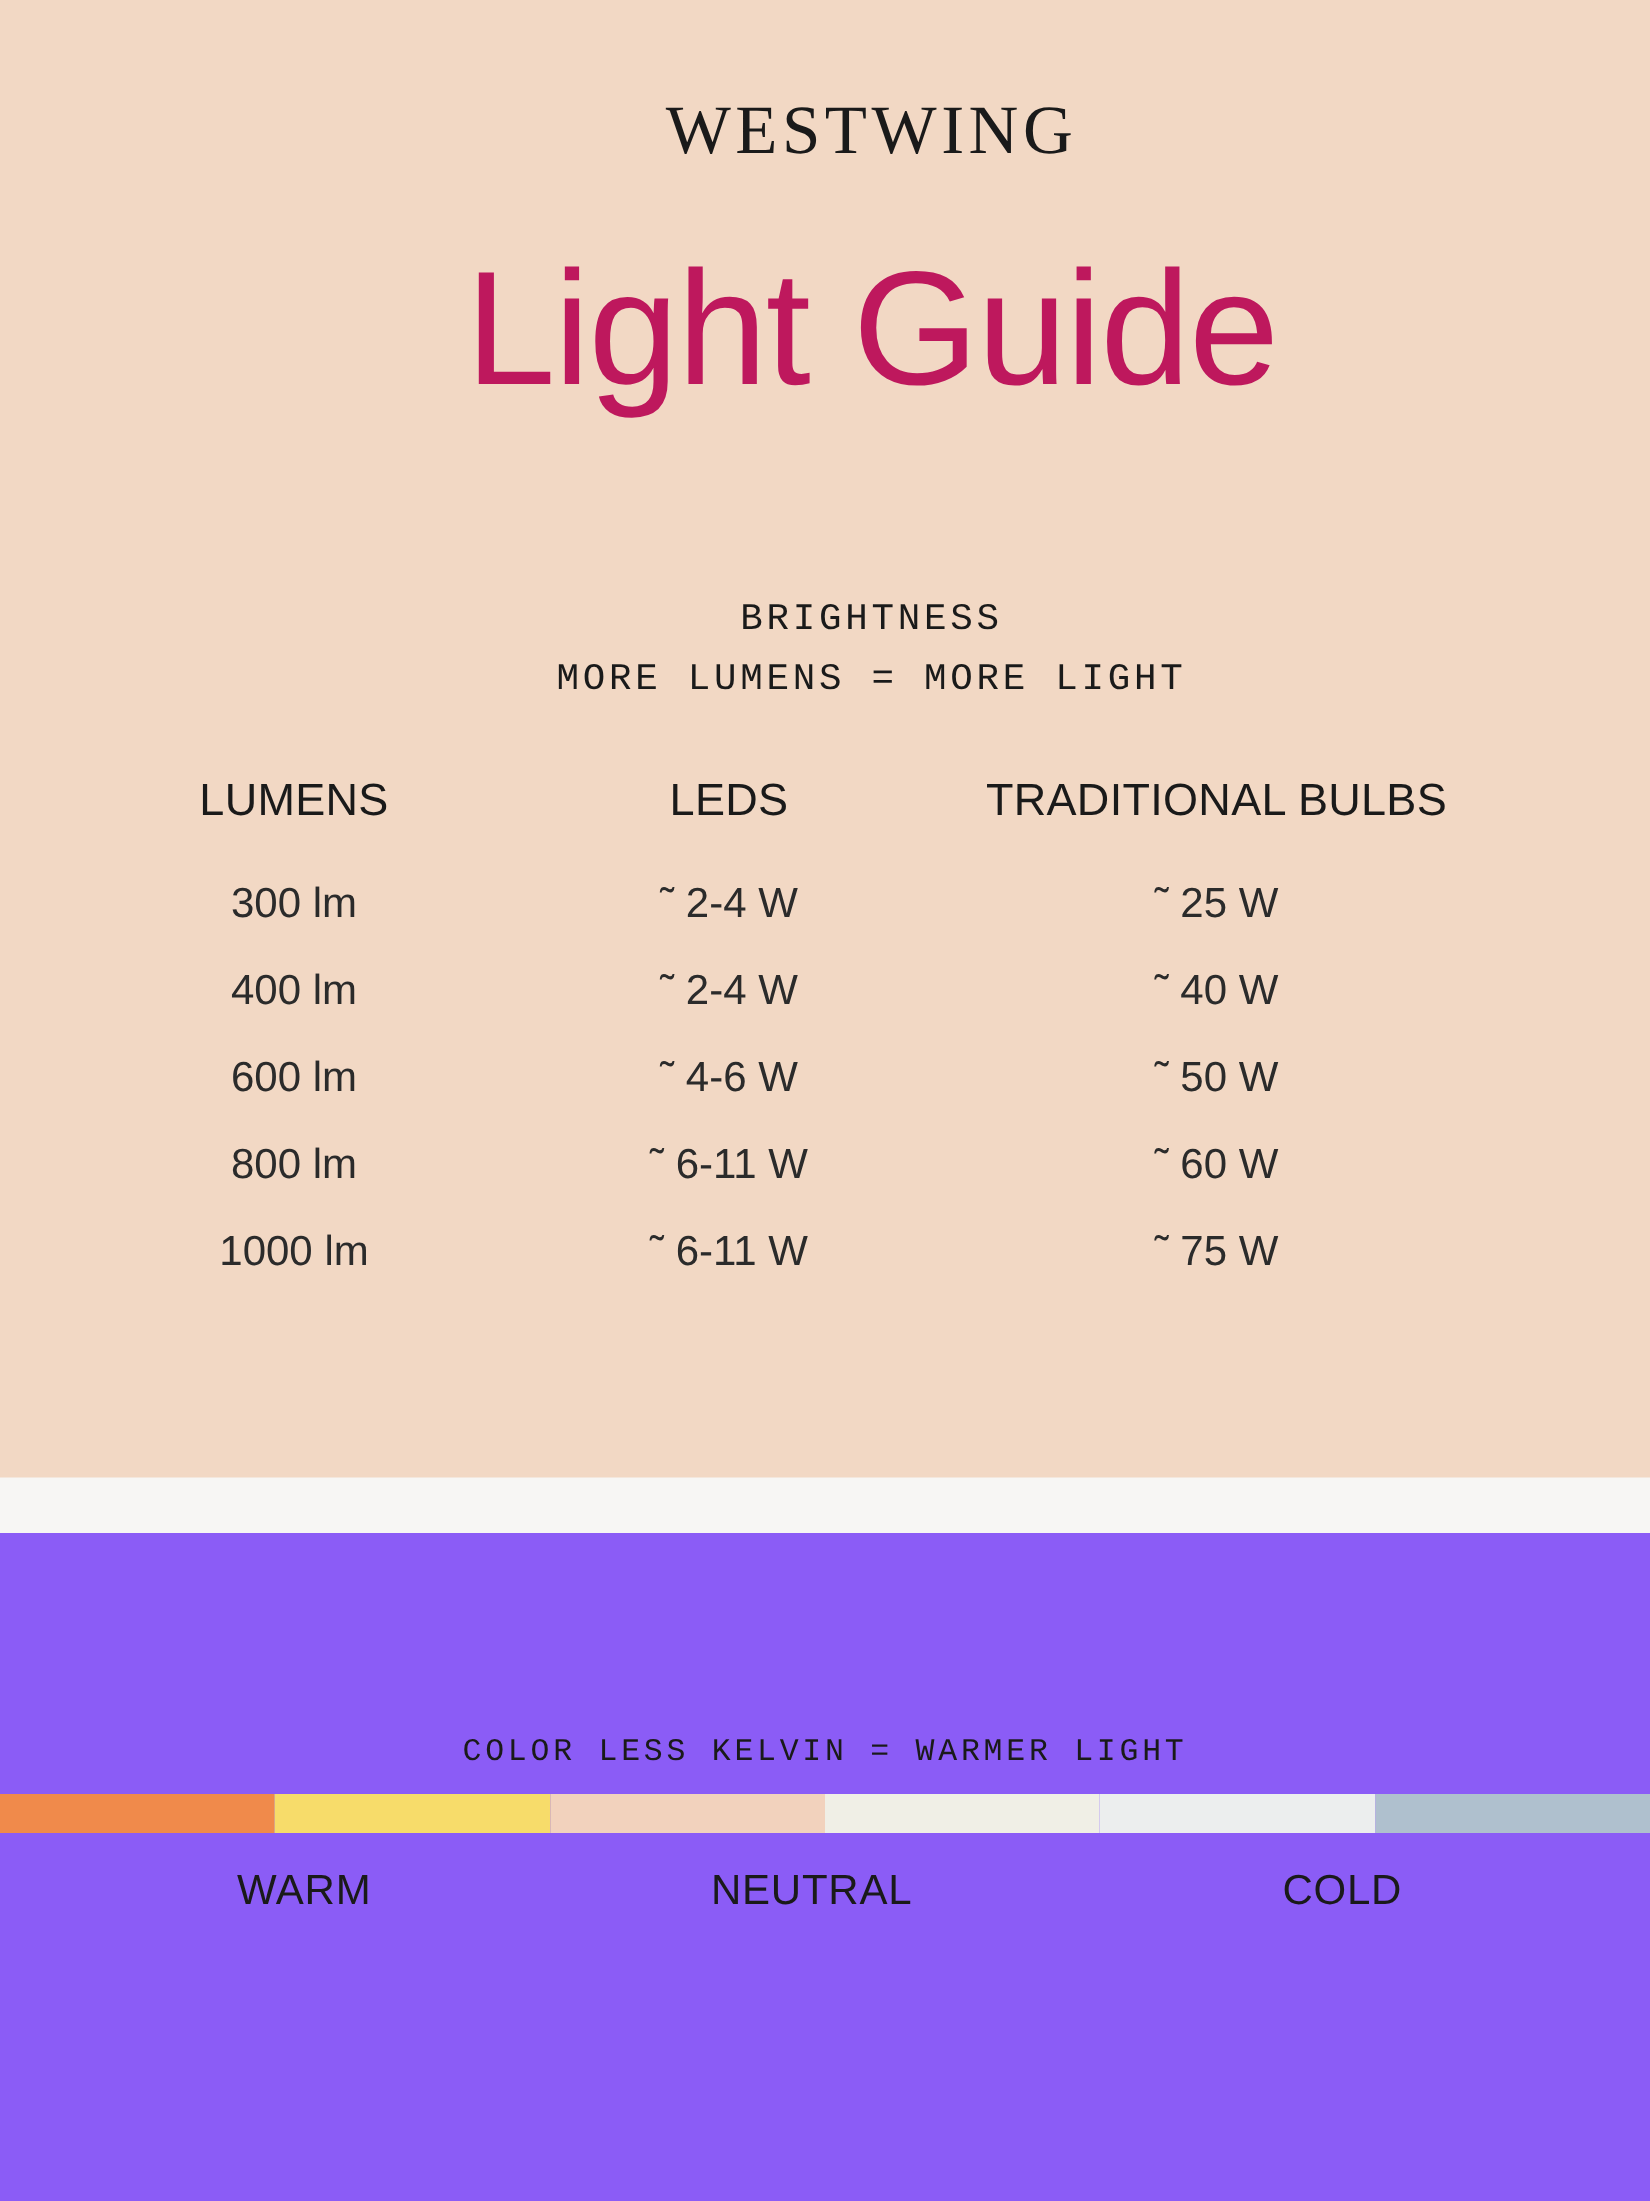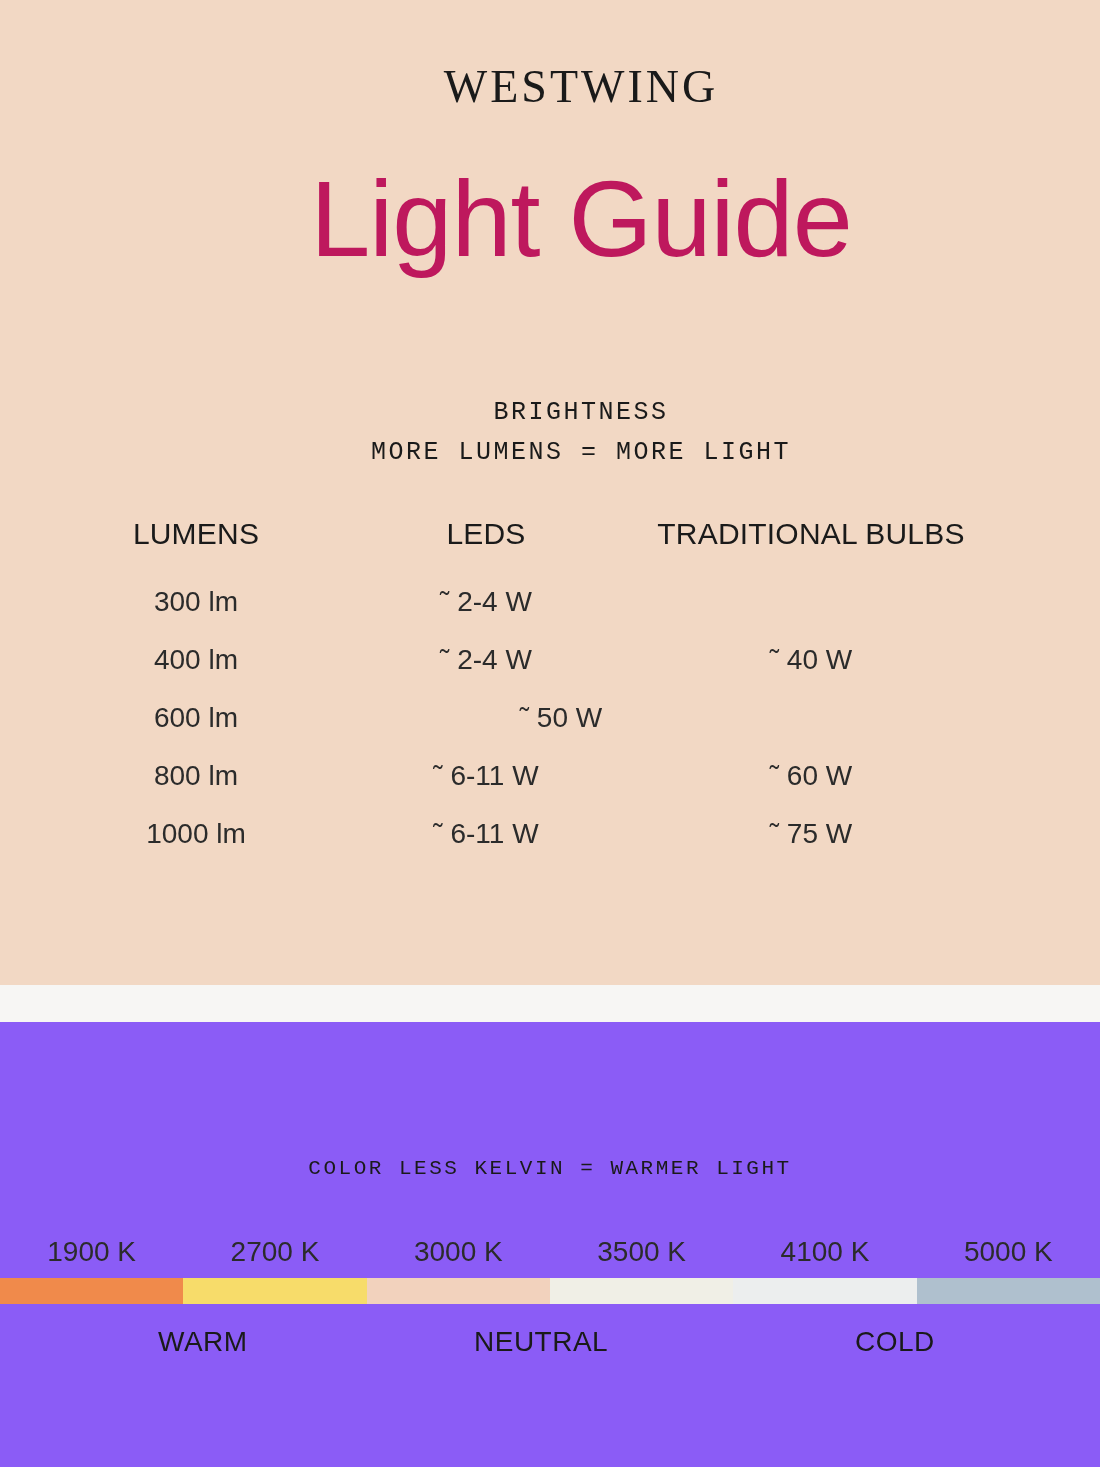--- a/index.html
+++ b/index.html
@@ -164,28 +164,30 @@
     <div class="table">
       <div class="table-row table-head">
         <div class="col col-lumens">LUMENS</div>
         <div class="col col-leds">LEDS</div>
         <div class="col col-bulbs">TRADITIONAL BULBS</div>
       </div>
       <div class="table-body">
         <div class="table-row">
           <div class="col col-lumens">300 lm</div>
           <div class="col col-leds">˜ 2-4 W</div>
+          <div class="col col-bulbs">˜ 25 W</div>
         </div>
         <div class="table-row">
           <div class="col col-lumens">400 lm</div>
           <div class="col col-leds">˜ 2-4 W</div>
           <div class="col col-bulbs">˜ 40 W</div>
         </div>
         <div class="table-row">
           <div class="col col-lumens">600 lm</div>
+          <div class="col col-leds">˜ 4-6 W</div>
           <div class="col col-bulbs">˜ 50 W</div>
         </div>
         <div class="table-row">
           <div class="col col-lumens">800 lm</div>
           <div class="col col-leds">˜ 6-11 W</div>
           <div class="col col-bulbs">˜ 60 W</div>
         </div>
         <div class="table-row">
           <div class="col col-lumens">1000 lm</div>
           <div class="col col-leds">˜ 6-11 W</div>
@@ -195,28 +197,20 @@
     </div>
   </div>
 
   <div class="bottom-section" style="background: #8b5cf6; margin-top: 37px;">
 
     <div class="bottom-caption">
       <span>COLOR</span>
       <span class="line2">LESS KELVIN = WARMER LIGHT</span>
     </div>
 
-    <div class="kelvin-labels">
-      <div class="k">1900 K</div>
-      <div class="k">2700 K</div>
-      <div class="k">3000 K</div>
-      <div class="k">3500 K</div>
-      <div class="k">4100 K</div>
-      <div class="k">5000 K</div>
-    </div>
 
     <div class="gradient-bar">
       <div class="seg" style="background: rgb(240, 138, 75);"></div>
       <div class="seg" style="background: rgb(247, 220, 106);"></div>
       <div class="seg" style="background: rgb(242, 210, 189);"></div>
       <div class="seg" style="background: rgb(240, 239, 230);"></div>
       <div class="seg" style="background: rgb(236, 238, 238);"></div>
       <div class="seg" style="background: rgb(175, 192, 206);"></div>
     </div>
 

